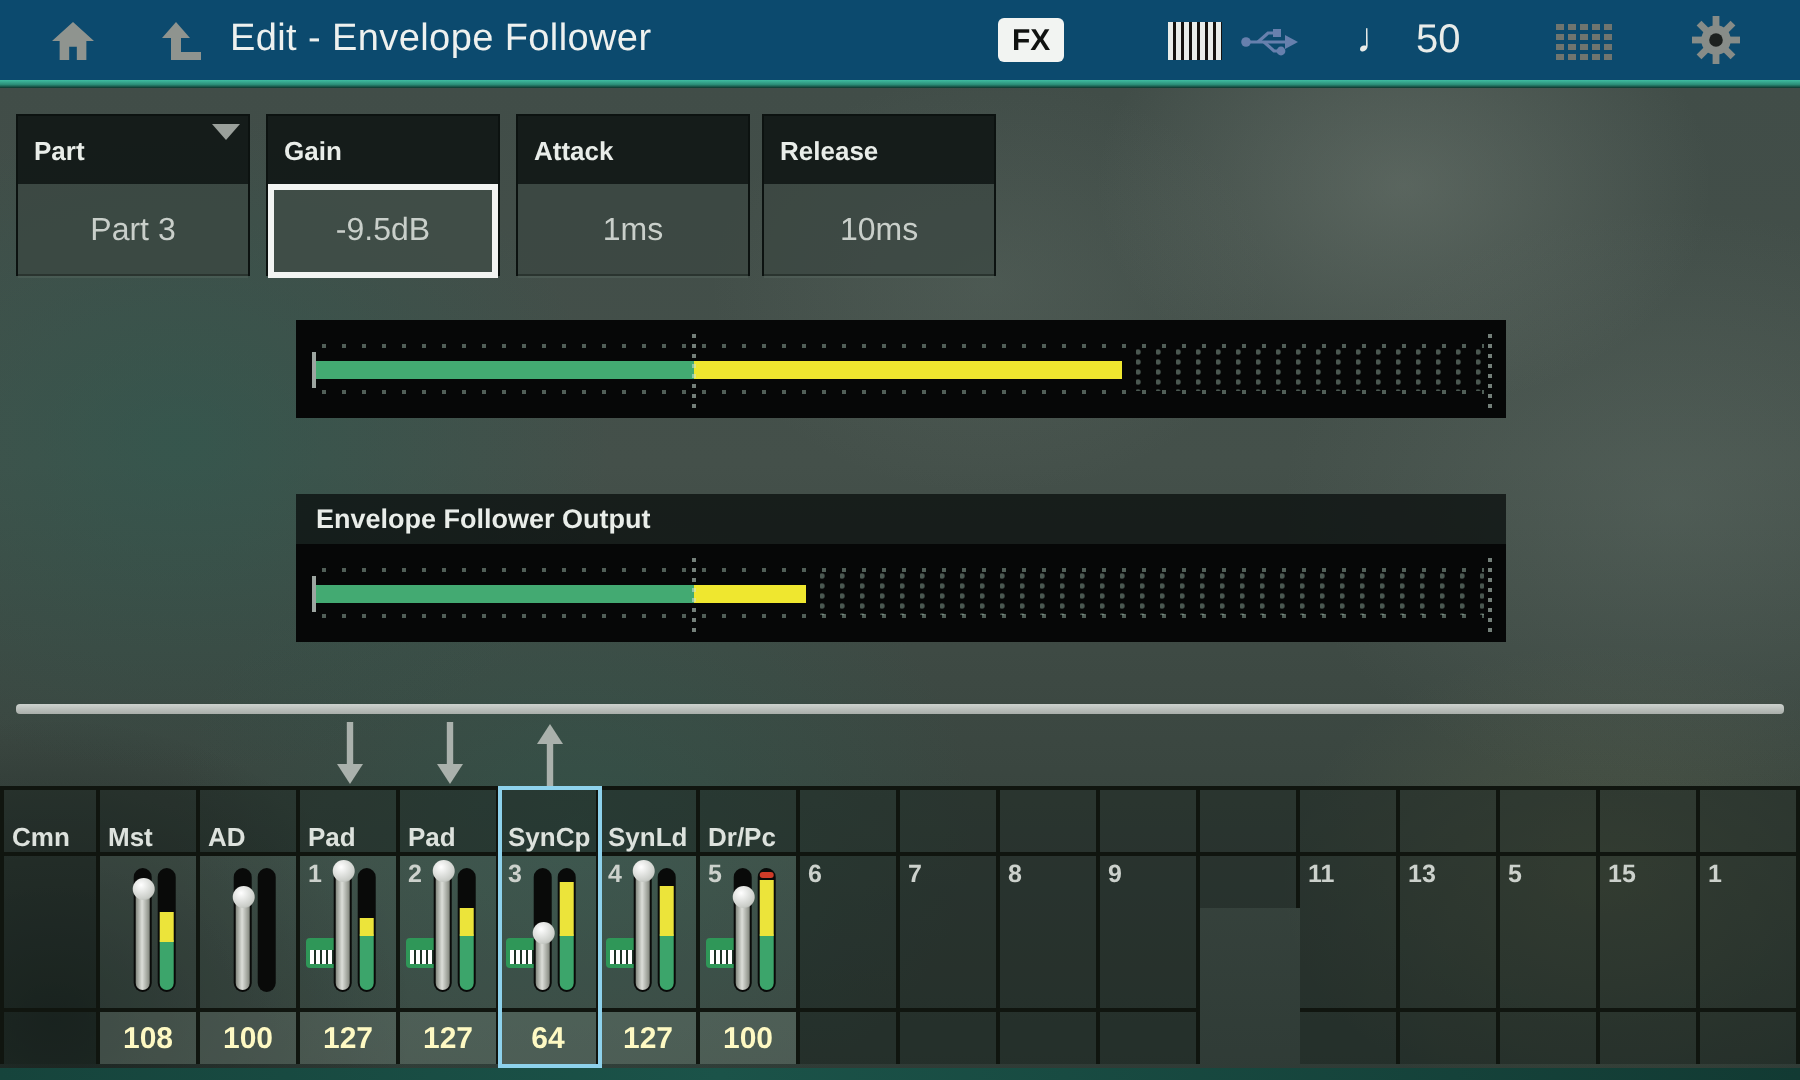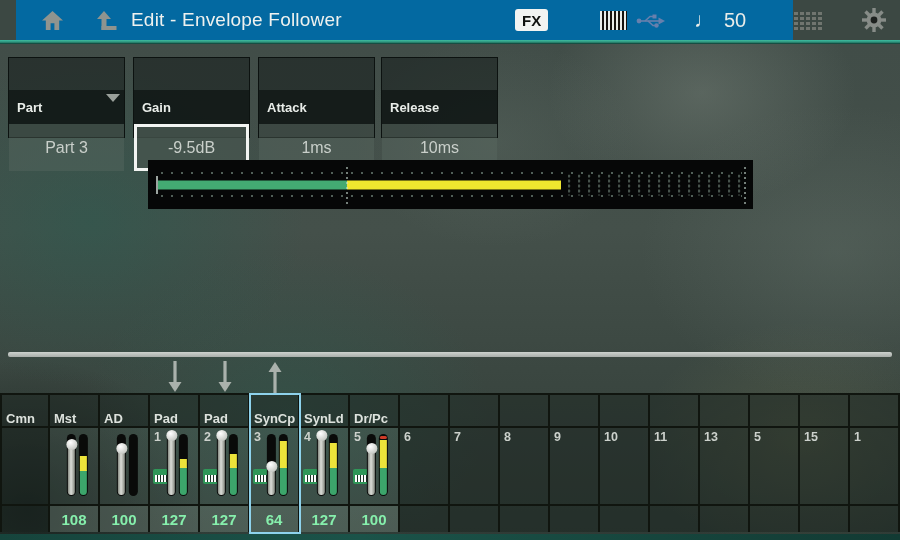--- a/index.html
+++ b/index.html
@@ -10,40 +10,40 @@
     background:
       radial-gradient(220px 160px at 78% 10%, rgba(145,155,145,.30), transparent 70%),
       radial-gradient(280px 210px at 93% 42%, rgba(115,130,122,.26), transparent 70%),
       radial-gradient(300px 230px at 10% 36%, rgba(32,96,82,.38), transparent 72%),
       radial-gradient(280px 220px at 32% 74%, rgba(42,104,88,.30), transparent 72%),
       radial-gradient(230px 170px at 89% 80%, rgba(150,150,92,.18), transparent 70%),
       radial-gradient(250px 210px at 3% 94%, rgba(8,16,14,.55), transparent 72%),
       radial-gradient(200px 150px at 55% 20%, rgba(120,135,125,.18), transparent 70%),
       linear-gradient(180deg,#414d48 0%,#44504a 38%,#39453f 72%,#2f3b36 100%);}
   
-  #topbar{position:absolute;left:16px;top:0;width:777px;height:40px;background:#0369a1;}
+  #topbar{position:absolute;left:0;top:0;width:900px;height:40px;background:#0c4a6e;}
   #accent{position:absolute;left:0;top:40px;width:900px;height:4px;
     background:linear-gradient(180deg,#3fbda1 0%,#2c8f79 55%,#0d352d 100%);}
   .tb{position:absolute;top:0;height:40px;display:flex;align-items:center;}
   #title{left:115px;color:#eef1ef;font-size:19px;letter-spacing:.2px;}
   #fxbadge{left:499px;top:9px;height:22px;background:#f2f4f2;border-radius:3px;
     color:#101210;font-weight:bold;font-size:15px;padding:0 7px;display:flex;align-items:center;}
   #kbicon{left:584px;top:11px;width:27px;height:19px;
     background:repeating-linear-gradient(90deg,#e9ece9 0 2.5px,#15120f 2.5px 4px);}
   #tempo{left:678px;color:#e9ece9;font-size:20px;}
   #tempo .noteg{font-size:21px;margin-right:9px;}
   #gridicon{left:778px;top:11px;width:28px;height:19px;
     background:repeating-linear-gradient(90deg,#70756f 0 4px,transparent 4px 6px);
     -webkit-mask:repeating-linear-gradient(0deg,#000 0 3px,transparent 3px 5px);
             mask:repeating-linear-gradient(0deg,#000 0 3px,transparent 3px 5px);}
   
   .pbox{position:absolute;top:57px;width:117px;height:81px;border:1px solid #0c1210;
     box-sizing:border-box;background:rgba(22,30,27,.55);}
   .phead{position:relative;height:34px;background:rgba(16,22,20,.78);
-    color:#e9ede9;font-size:13px;font-weight:bold;display:flex;align-items:center;padding-left:8px;box-sizing:border-box;margin-top:32px;}
+    color:#e9ede9;font-size:13px;font-weight:bold;display:flex;align-items:center;padding-left:8px;box-sizing:border-box;}
   .ptri{position:absolute;right:4px;top:4px;width:0;height:0;
     border-left:7px solid transparent;border-right:7px solid transparent;border-top:8px solid #9aa09b;}
   .pval{position:relative;height:47px;background:rgba(92,108,101,.38);
     color:#c9cfca;font-size:16px;display:flex;align-items:center;justify-content:center;box-sizing:border-box;}
   .pbox.sel .pval{border:3px solid #f2f4f2;background:rgba(70,84,78,.78);}
   
   .panel{position:absolute;left:148px;width:605px;}
   .plabel{height:25px;background:rgba(13,17,16,.80);color:#e9ede9;font-size:13.5px;
     font-weight:bold;display:flex;align-items:center;padding-left:10px;box-sizing:border-box;}
   .meter{position:relative;height:49px;background:#060707;}
@@ -68,21 +68,21 @@
   
   #mixer{position:absolute;left:0;top:358px;width:900px;height:176px;display:flex;}
   .mcol{position:relative;flex:1 1 0;display:flex;flex-direction:column;box-sizing:border-box;}
   .aslot{height:35px;display:flex;align-items:flex-end;justify-content:center;}
   .hcell,.fcell,.vcell{border-right:2px solid #10150f;box-sizing:border-box;background:rgba(24,33,29,.45);}
   .mcol:first-child .hcell,.mcol:first-child .fcell,.mcol:first-child .vcell{border-left:2px solid #10150f;}
   .hcell{height:35px;border-top:2px solid #10150f;border-bottom:2px solid #10150f;
     color:#dde2dd;font-size:13px;font-weight:bold;display:flex;align-items:flex-end;padding-left:4px;}
   .fcell{position:relative;height:78px;border-bottom:2px solid #10150f;}
   .vcell{height:26px;display:flex;align-items:center;justify-content:center;
-    color:#86efac;font-size:15px;font-weight:bold;}
+    color:#fef9c3;font-size:15px;font-weight:bold;}
   .fcell.on{background:rgba(120,140,130,.16);}
   .vcell.on{background:rgba(145,165,152,.30);}
   .pnum{position:absolute;top:2px;left:4px;color:#ccd1cc;font-size:12.5px;font-weight:bold;}
   .fpair{position:absolute;left:50%;top:6px;transform:translateX(-34%);display:flex;gap:3px;}
   .ftrack,.vmet{position:relative;width:9px;height:62px;background:#090a09;border-radius:5px;}
   .ffill{position:absolute;left:1px;right:1px;bottom:1px;border-radius:4px;
     background:linear-gradient(90deg,#84887f,#dcded9 45%,#84887f);}
   .fknob{position:absolute;top:-5px;left:50%;transform:translateX(-50%);width:11px;height:11px;
     border-radius:50%;background:radial-gradient(circle at 38% 32%,#ffffff,#c9ccc7 70%,#8e918c);}
   .vg,.vy,.vr{position:absolute;left:1px;right:1px;}
@@ -188,20 +188,35 @@
         <div class="dots-row d-bot"></div>
         <div class="unlit" style="left: 70%;"></div>
         <div class="bar-green" style="width: 32%;"></div>
         <div class="bar-yellow" style="left: 32.4%; width: 36.4%;"></div>
         <div class="tick-mid" style="left: 32.4%;"></div>
         <div class="tick-end"></div>
       </div>
     </div>
   </div>
 
+  <div class="panel" style="top:247px">
+    <div class="plabel">Envelope Follower Output</div>
+    <div class="meter">
+      <div class="m-in">
+        <div class="tick-start"></div>
+        <div class="dots-row d-top"></div>
+        <div class="dots-row d-bot"></div>
+        <div class="unlit" style="left: 43.1%;"></div>
+        <div class="bar-green" style="width: 32%;"></div>
+        <div class="bar-yellow" style="left: 32.4%; width: 9.5%;"></div>
+        <div class="tick-mid" style="left: 32.4%;"></div>
+        <div class="tick-end"></div>
+      </div>
+    </div>
+  </div>
 
   <div id="divider"></div>
 
   <div id="mixer">
       <div class="mcol">
         <div class="aslot"></div>
         <div class="hcell">
           <span>Cmn</span>
         </div>
         <div class="fcell"></div>
@@ -399,23 +414,20 @@
         <div class="aslot"></div>
         <div class="hcell"></div>
         <div class="fcell">
           <span class="pnum">9</span>
         </div>
         <div class="vcell"></div>
       </div>
       <div class="mcol">
         <div class="aslot"></div>
         <div class="hcell"></div>
-        <div class="fcell">
-          <span class="pnum">10</span>
-        </div>
         <div class="vcell"></div>
       </div>
       <div class="mcol">
         <div class="aslot"></div>
         <div class="hcell"></div>
         <div class="fcell">
           <span class="pnum">11</span>
         </div>
         <div class="vcell"></div>
       </div>

